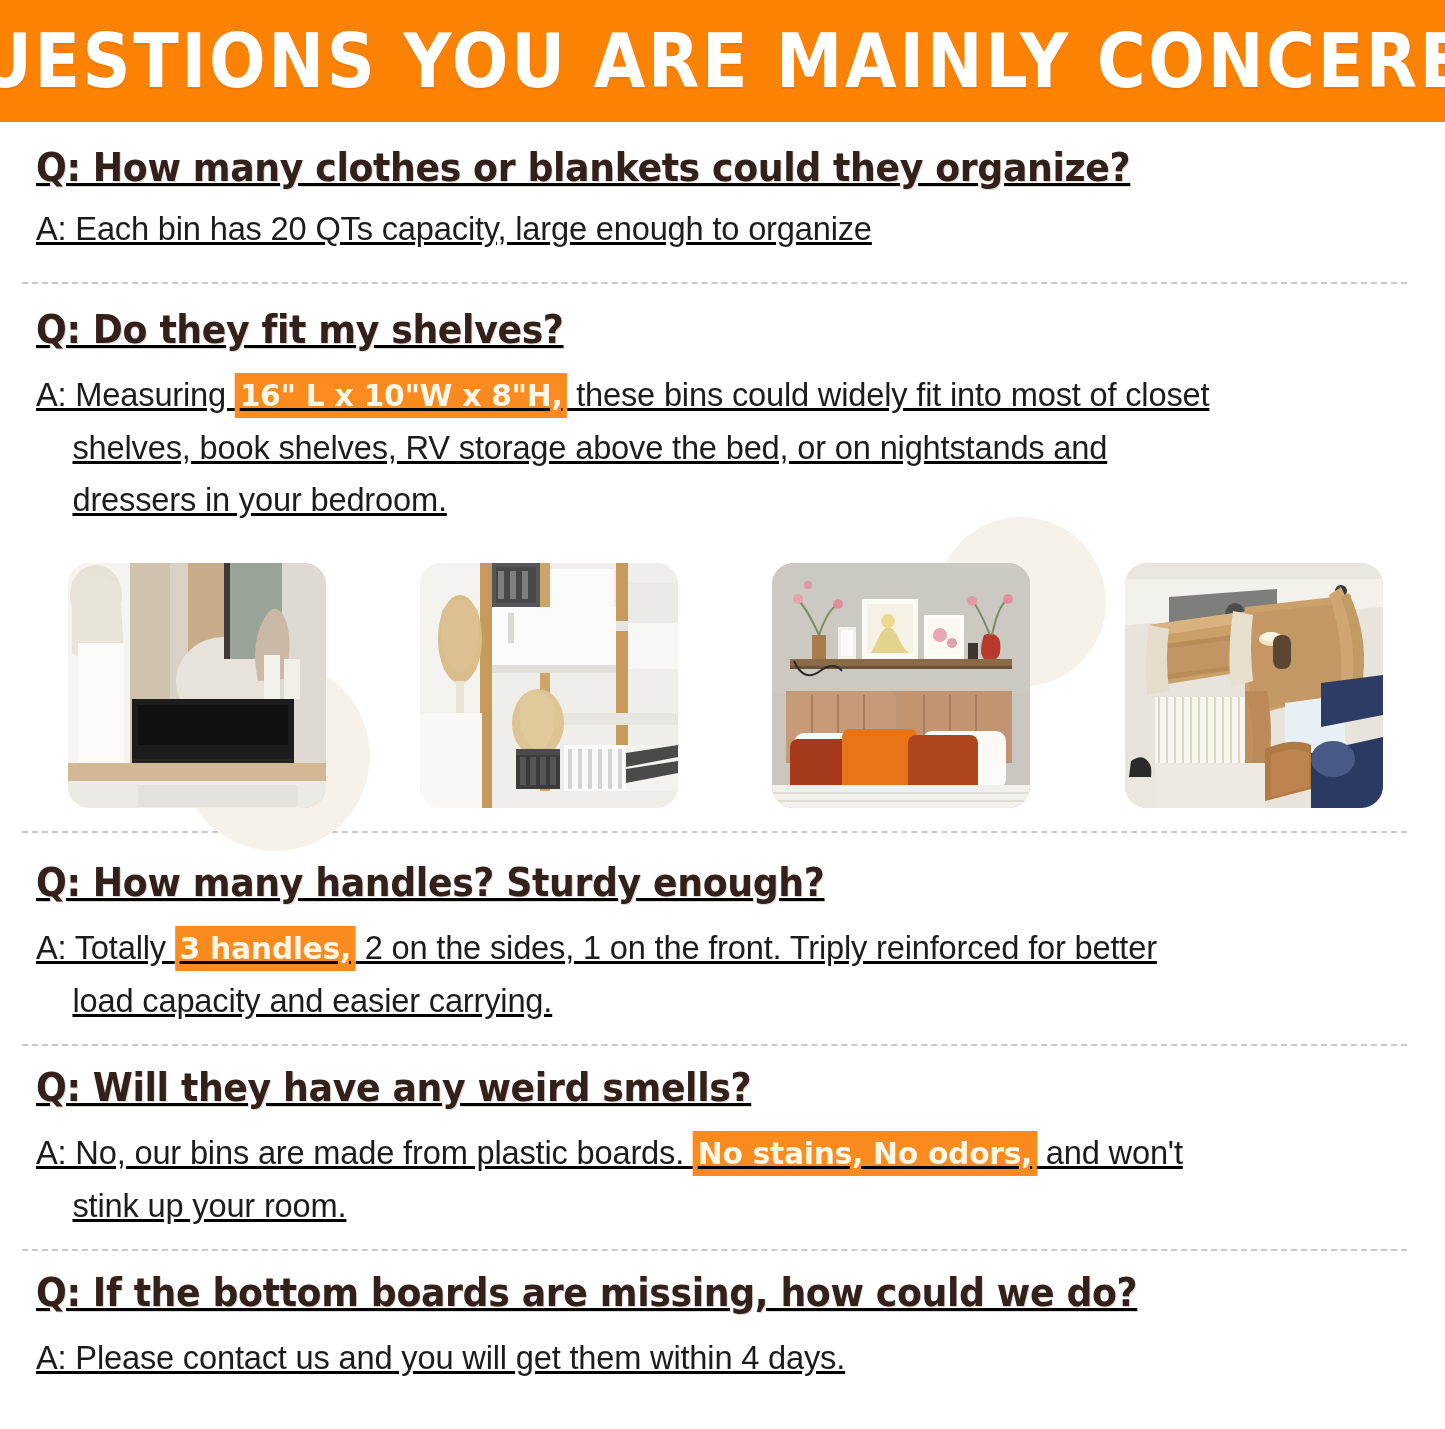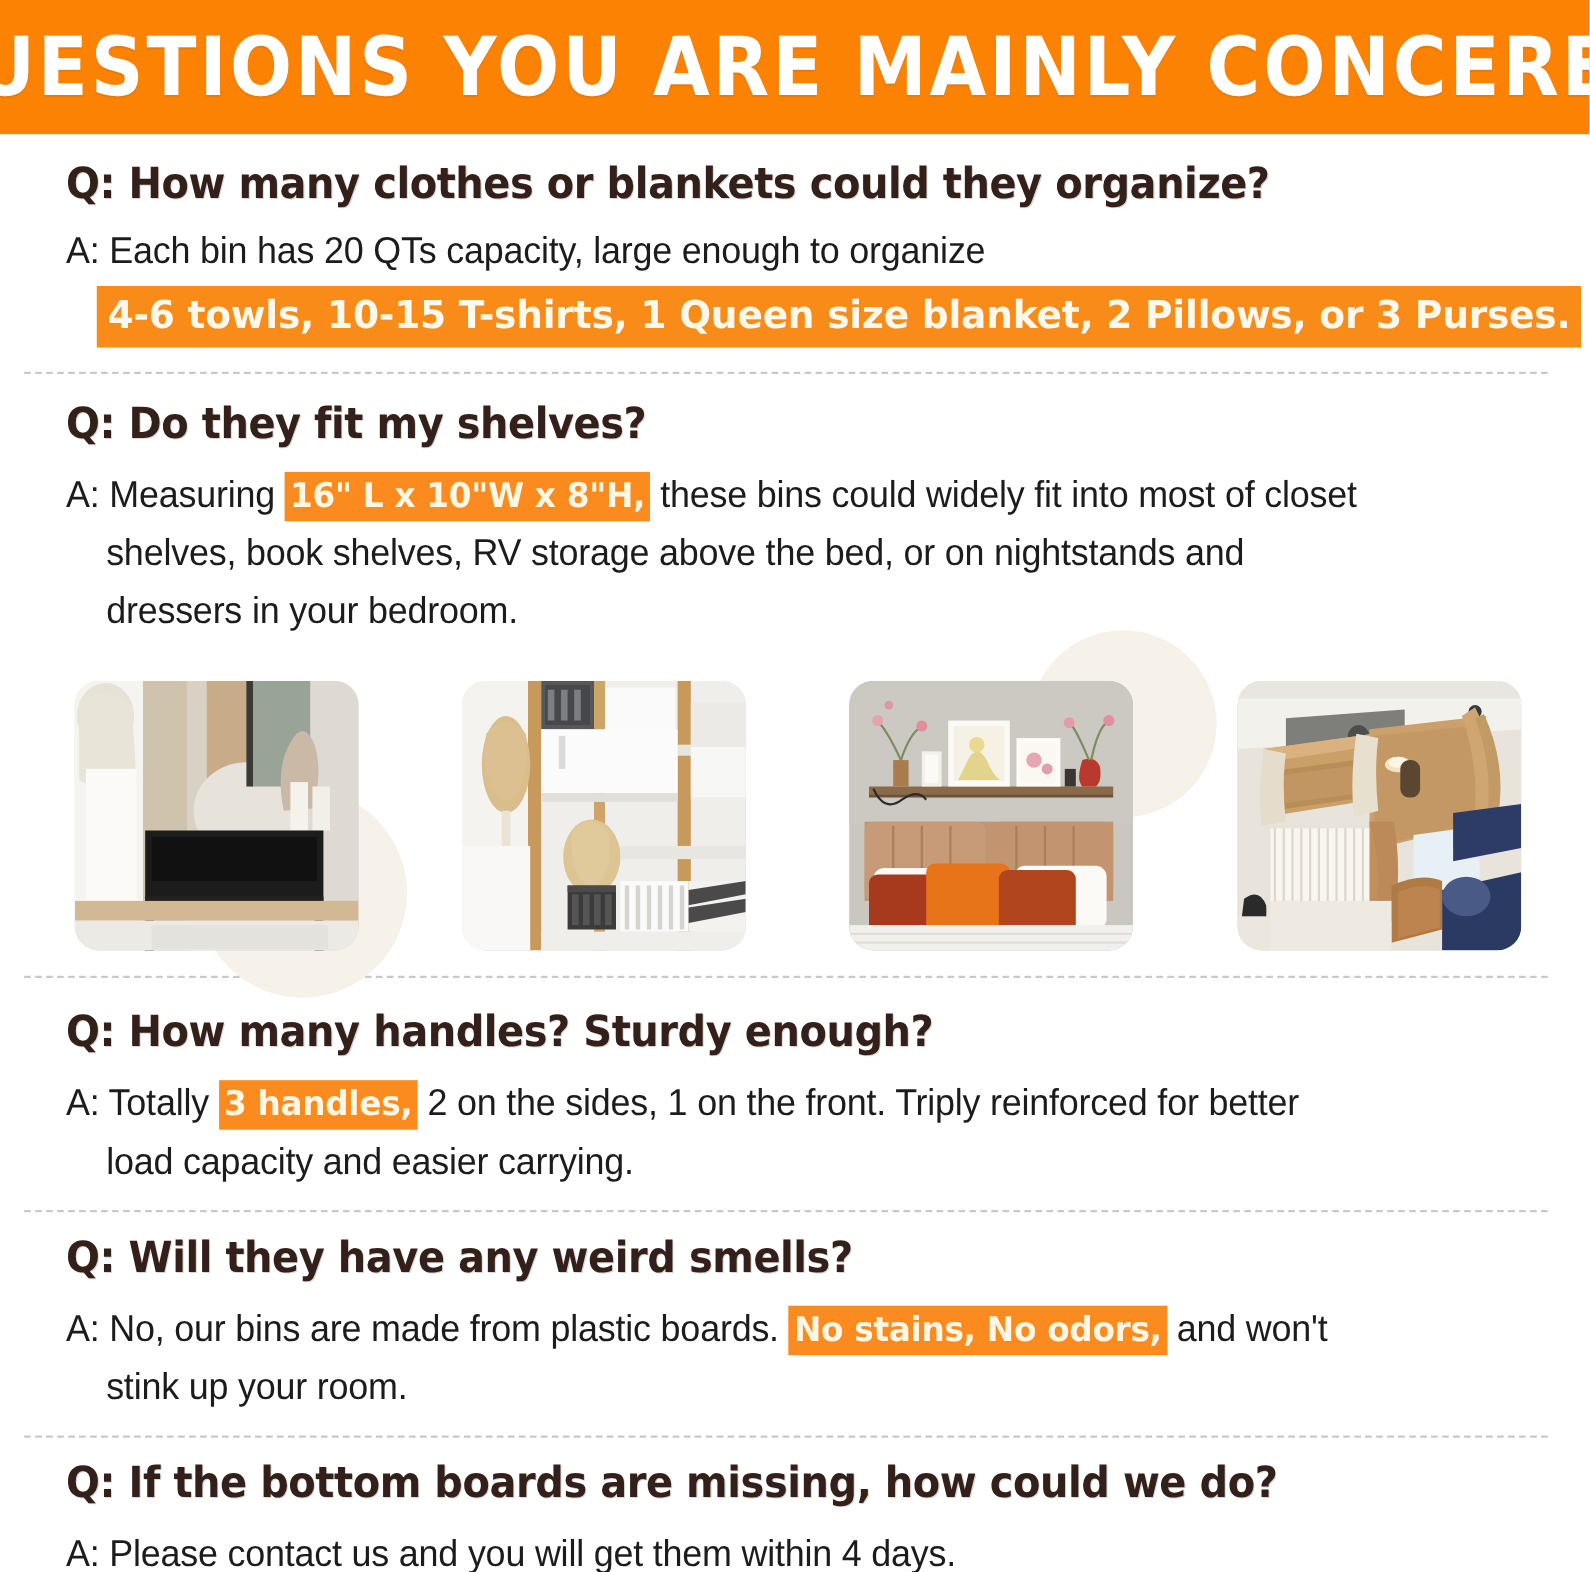--- a/index.html
+++ b/index.html
@@ -35,22 +35,23 @@
     letter-spacing: 3px;
     transform: scaleX(0.90);
     transform-origin: center center;
     white-space: nowrap;
     text-shadow: 0 2px 1px rgba(180,80,0,0.18);
   }
 
   
   .faq-section {
     position: relative;
-    padding: 0 30px 0 60px;
+    padding: 0 30px 0 36px;
     box-sizing: border-box;
+    text-decoration: underline;
   }
   .q-line {
     color: #33201A;
     font-family: "DejaVu Sans", sans-serif;
     font-weight: bold;
     font-size: 39px;
     line-height: 48px;
     letter-spacing: -0.4px;
     transform: scaleX(0.93);
     transform-origin: left center;
@@ -144,23 +145,20 @@
 <div class="header-banner">
   <div class="header-title">QUESTIONS YOU ARE MAINLY CONCERED</div>
 </div>
 
 <div class="sp-22"></div>
 <div class="faq-section">
   <div class="q-line">Q: How many clothes or blankets could they organize?</div>
   <div class="sp-10"></div>
   <div class="a-line">A: Each bin has 20 QTs capacity, large enough to organize</div>
   <div class="sp-6"></div>
-  <div style="padding-left:28px;">
-    <span class="band">4-6 towls, 10-15 T-shirts, 1 Queen size blanket, 2 Pillows, or 3 Purses.</span>
-  </div>
 </div>
 
 <div class="sp-22"></div>
 <div class="divider"></div>
 
 <div class="sp-22"></div>
 <div class="faq-section">
   <div class="q-line">Q: Do they fit my shelves?</div>
   <div class="sp-14"></div>
   <div class="a-line">

